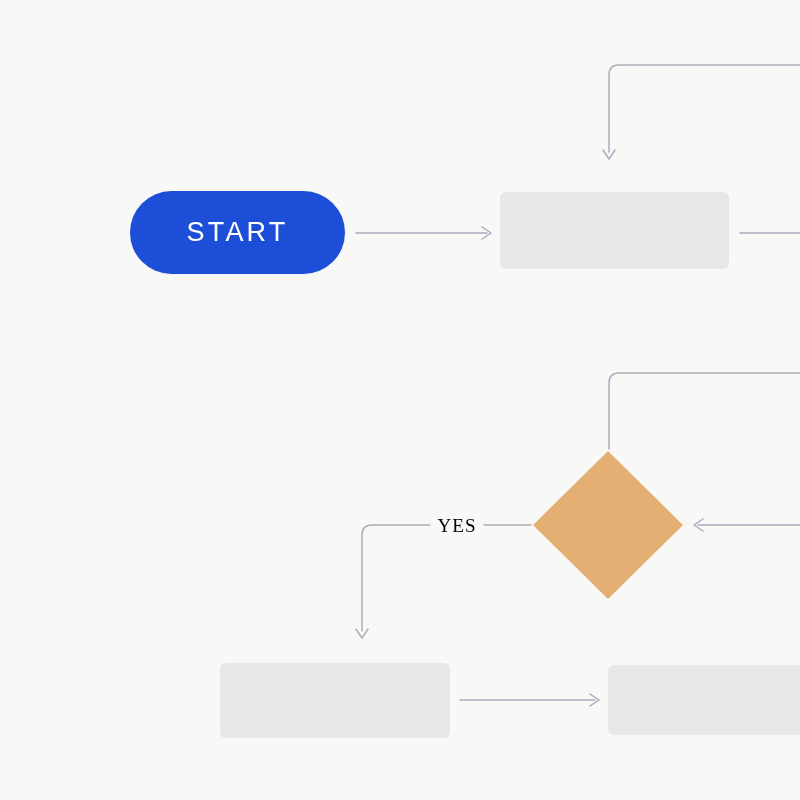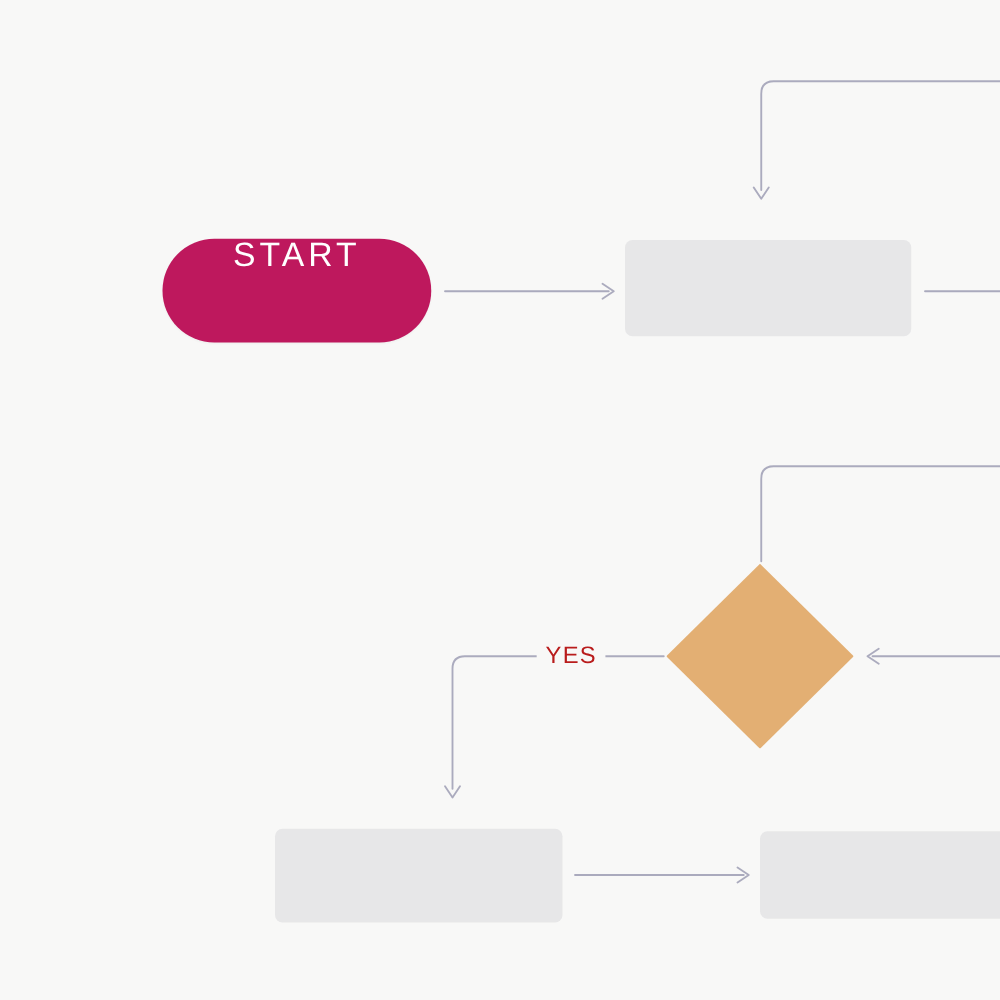--- a/index.html
+++ b/index.html
@@ -29,23 +29,23 @@
     pointer-events: none;
   }
 
   
   .node {
     position: absolute;
     box-sizing: border-box;
   }
   .node-start {
     display: flex;
-    align-items: flex-start;
+    align-items: center;
     justify-content: center;
-    background: #be185d;
+    background: #1d4ed8;
     border-radius: 999px;
     box-shadow: 0 1px 2px rgba(0,0,0,0.04);
   }
   .node-start .label {
     color: #ffffff;
     font-size: 27px;
     font-weight: 400;
     letter-spacing: 3.2px;
     line-height: 1;
     font-family: "Liberation Sans", sans-serif;
@@ -63,25 +63,25 @@
     top: 0;
     width: 100%;
     height: 100%;
     background: #e3af73;
     clip-path: polygon(50% 0%, 100% 50%, 50% 100%, 0% 50%);
   }
 
   
   .edge-label {
     position: absolute;
-    color: #b91c1c;
+    color: #000000;
     font-size: 19px;
     letter-spacing: 1.1px;
     line-height: 1;
-    font-family: Liberation Sans, sans-serif;
+    font-family: Liberation Serif, serif;
     white-space: nowrap;
     background: #f8f8f7;
     padding: 2px 7px;
     transform: translate(-50%, -50%);
   }
 </style>
 </head>
 <body>
 
 <div id="canvas">

